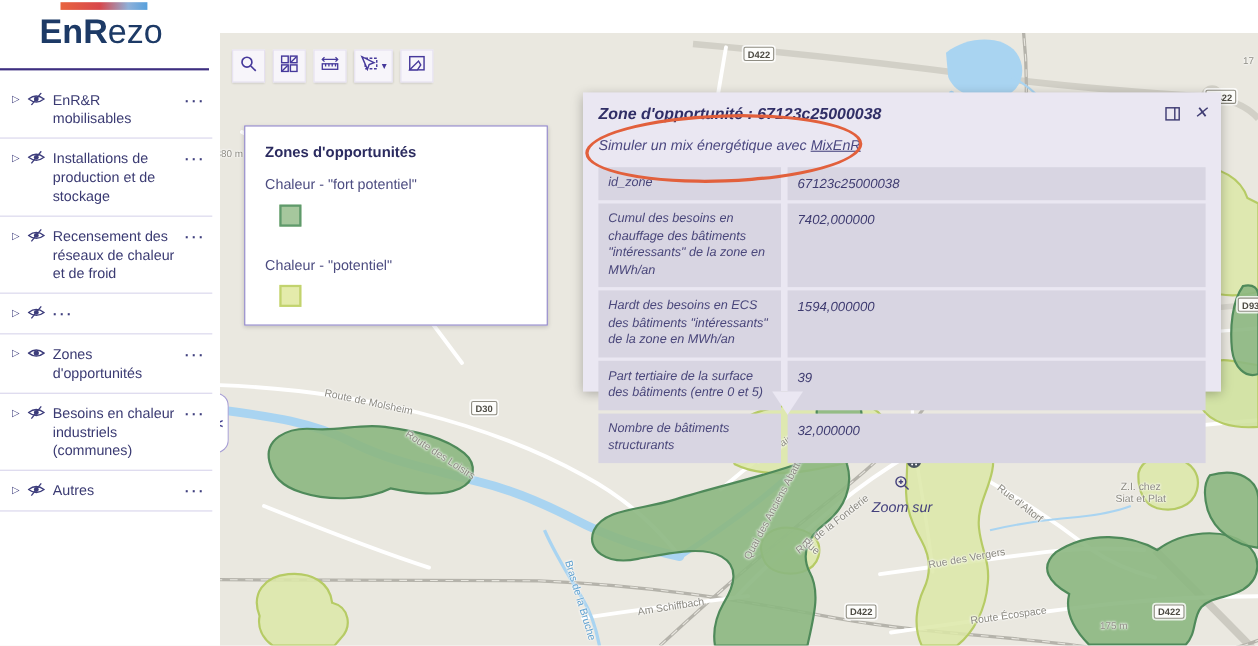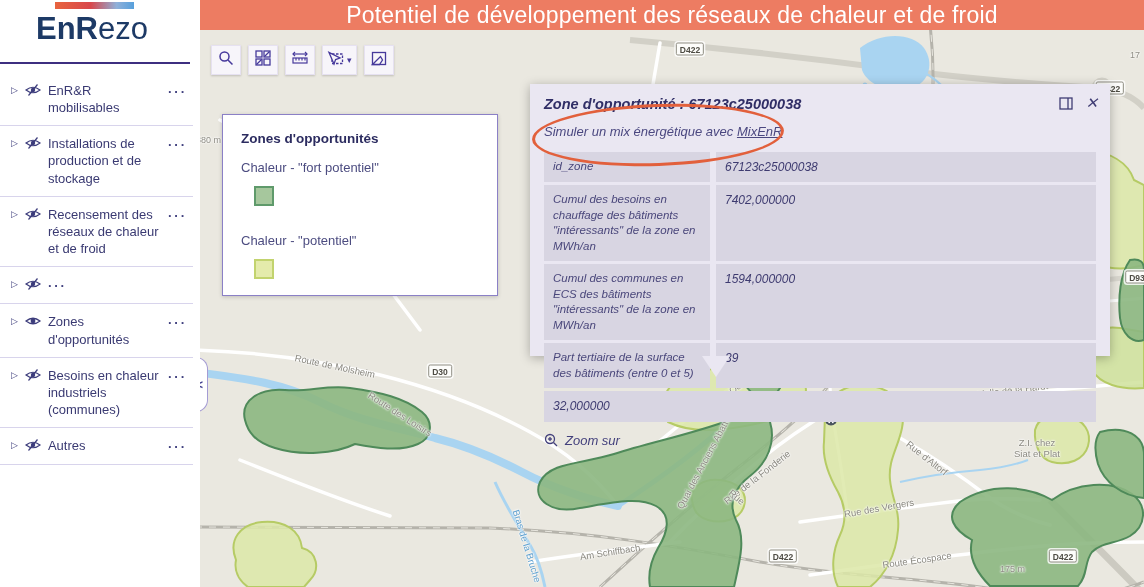--- a/index.html
+++ b/index.html
@@ -100,33 +100,32 @@
   .popup-actions { display:flex; gap:12px; align-items:center; color:#3f3c73; }
   .popup-actions .act { cursor:pointer; display:flex; }
   .popup-close { font-size:15px; line-height:14px; }
   .popup-sub { padding:12px 14px 4px; font-size:13px; color:#4b4880; }
   .popup-sub a { color:#4b4880; text-decoration:underline; cursor:pointer;text-align:center; }
   .popup-table { margin:9px 14px 0; display:flex; flex-direction:column; gap:3px; }
   .prow { display:flex; gap:6px; }
   .pcell { background:#d8d5e2; padding:7px 9px; font-size:11.5px; color:#4a477b; line-height:1.35; }
   .plabel { width:166px; flex:none; }
   .pvalue { flex:1; font-size:12px; color:#3e3b70; }
-  .popup-zoom { padding:11px 14px; font-size:13px; color:#43407c; display:flex; gap:7px; align-items:center; cursor:pointer; }
+  .popup-zoom { padding:11px 14px; font-size:13px; color:#43407c; display:flex; gap:7px; align-items:center; cursor:pointer;flex-direction:column; }
   .annotation-ellipse {
     position:absolute; left:2px; top:20px; width:252px; height:62px;
     border:3px solid #e2603c; border-radius:50%;
     transform:rotate(-2deg); pointer-events:none; z-index:5;
   }
 </style>
 </head>
 <body>
 
 <div class="app">
 
-  <div class="banner">Potentiel de développement des réseaux de chaleur et de froid</div>
 
   <div class="map">
     <svg class="map-art" width="944" height="557" viewBox="0 0 944 557">
 
       <path d="M 430 10 C 520 18 610 28 700 40 C 780 50 850 55 898 58 C 920 60 935 68 944 78" fill="none" stroke="#d2d0c7" stroke-width="6"></path>
       <circle cx="902" cy="58" r="8" fill="#eae8e0" stroke="#d2d0c7" stroke-width="5"></circle>
       <path d="M 850 470 C 880 500 915 535 944 565" fill="none" stroke="#cccac1" stroke-width="7"></path>
       <path d="M 688 268 C 750 262 820 256 880 252 C 905 250 925 248 944 246" fill="none" stroke="#d8d6ce" stroke-width="5"></path>
 
       <path d="M -5 497 L 290 498 C 390 502 470 515 560 532 C 650 548 730 548 800 560 C 860 570 910 566 944 552" fill="none" stroke="#b5b3ab" stroke-width="3"></path>
@@ -296,28 +295,29 @@
       <div class="popup-table" id="popup-rows">
           <div class="prow">
             <div class="pcell plabel">id_zone</div>
             <div class="pcell pvalue">67123c25000038</div>
           </div>
           <div class="prow">
             <div class="pcell plabel">Cumul des besoins en chauffage des bâtiments "intéressants" de la zone en MWh/an</div>
             <div class="pcell pvalue">7402,000000</div>
           </div>
           <div class="prow">
-            <div class="pcell plabel">Cumul des communes en ECS des bâtiments "intéressants" de la zone en MWh/an</div>
+            <div class="pcell plabel">Hardt des besoins en ECS des bâtiments "intéressants" de la zone en MWh/an</div>
             <div class="pcell pvalue">1594,000000</div>
           </div>
           <div class="prow">
             <div class="pcell plabel">Part tertiaire de la surface des bâtiments (entre 0 et 5)</div>
             <div class="pcell pvalue">39</div>
           </div>
           <div class="prow">
+            <div class="pcell plabel">Nombre de bâtiments structurants</div>
             <div class="pcell pvalue">32,000000</div>
           </div>
         </div>
       <div class="popup-zoom">
         <svg width="14" height="14" viewBox="0 0 14 14" fill="none" stroke="currentColor" stroke-width="1.3">
           <circle cx="6" cy="6" r="4.5"></circle>
             <line x1="9.5" y1="9.5" x2="13" y2="13"></line>
           <line x1="4" y1="6" x2="8" y2="6"></line>
             <line x1="6" y1="4" x2="6" y2="8"></line>
         </svg>

